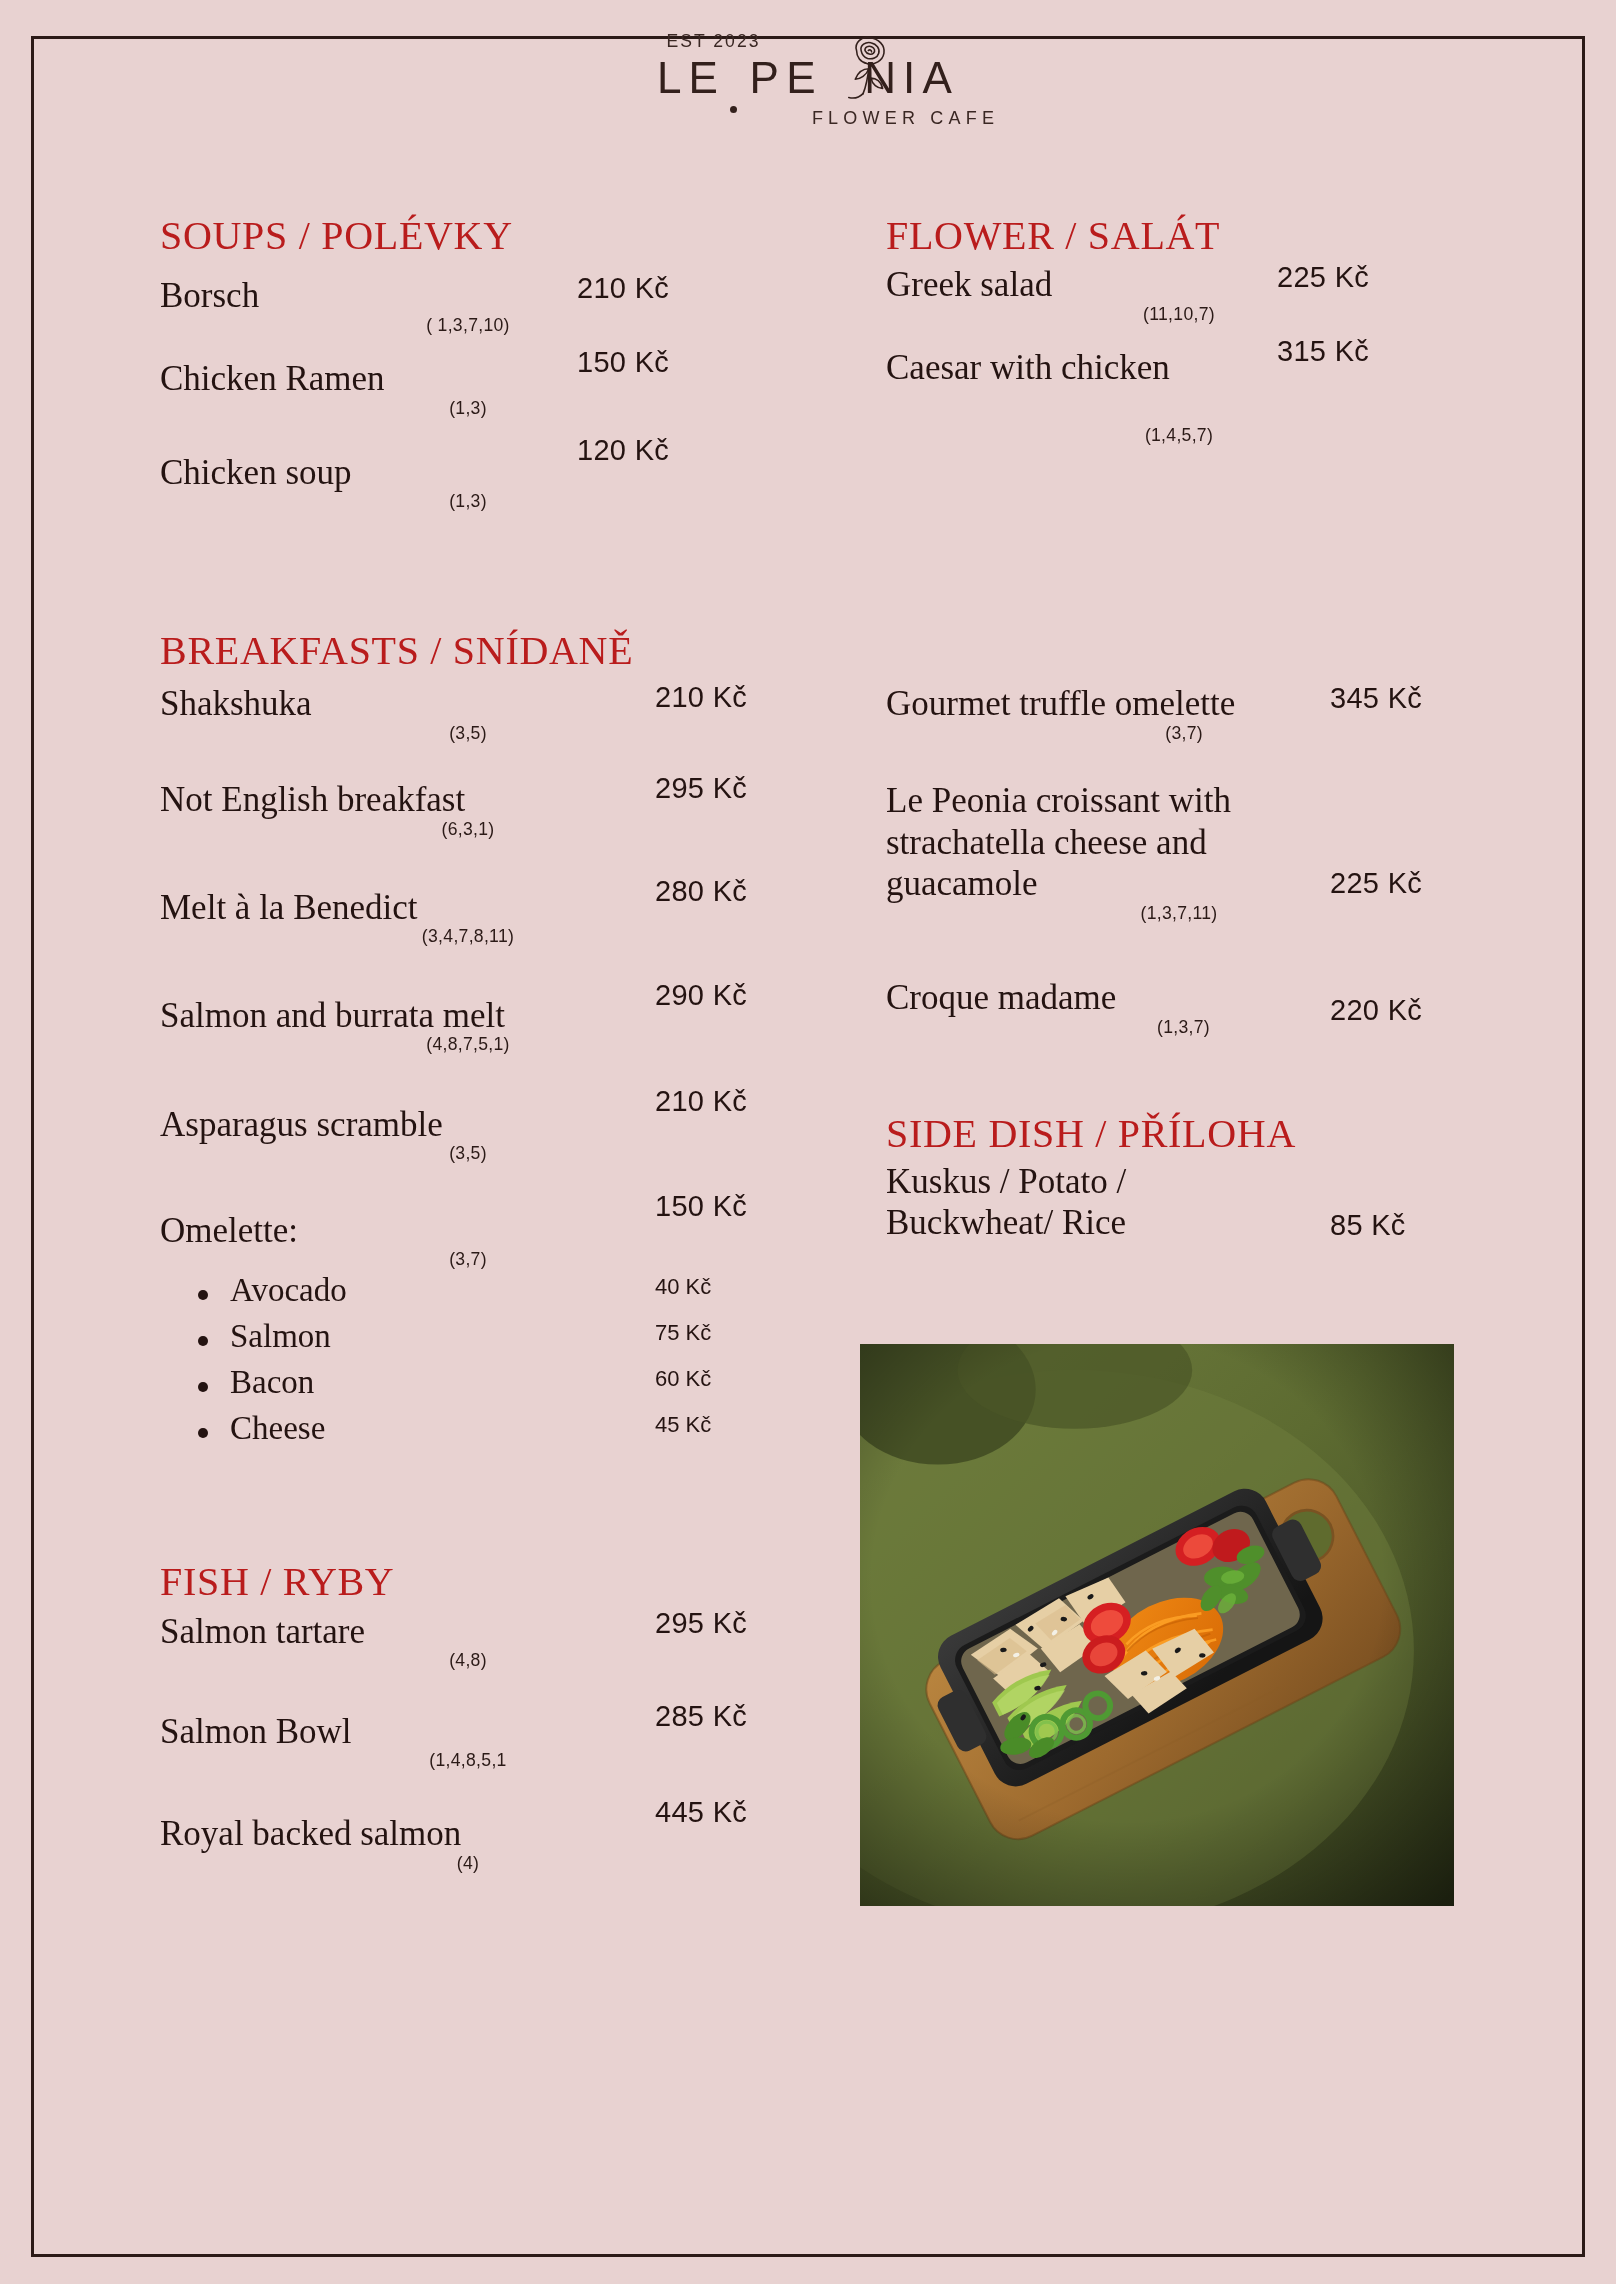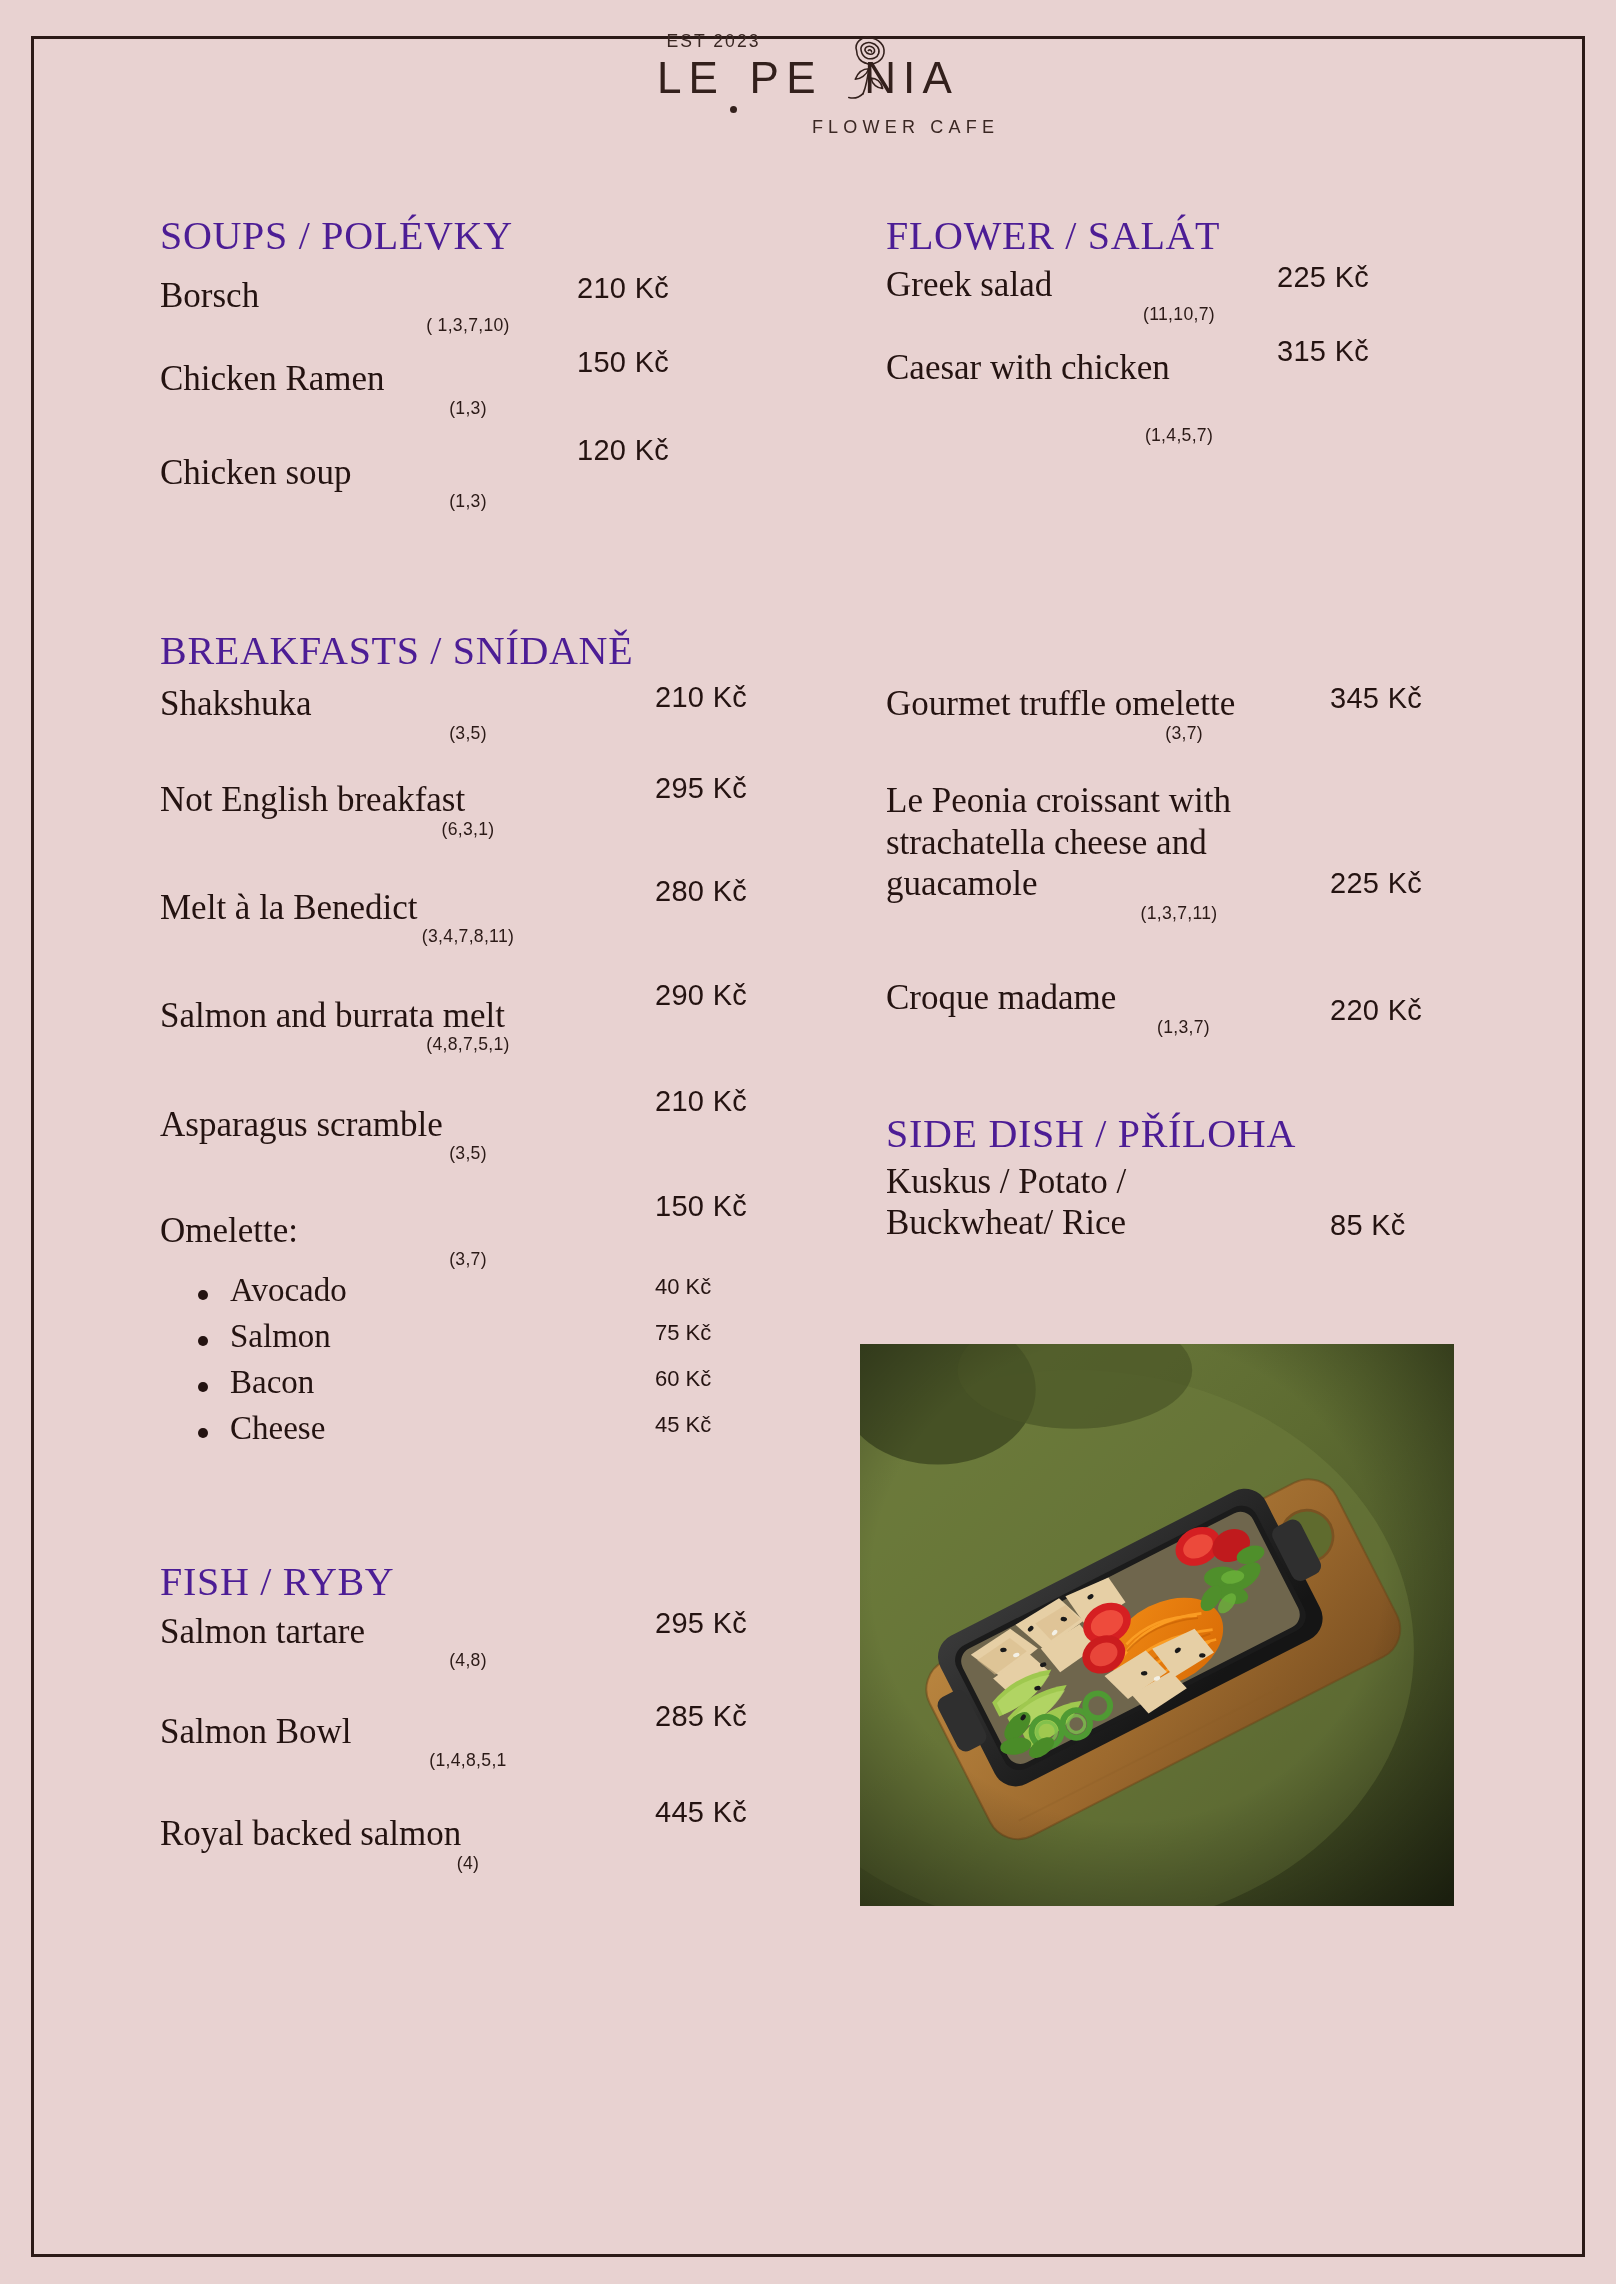--- a/index.html
+++ b/index.html
@@ -36,30 +36,30 @@
     font-family:"Liberation Sans", sans-serif;
     font-size:44px;letter-spacing:7.2px;color:#33201c;
     line-height:1.02;font-weight:400;
   }
   .logo-main .rose-icon{
     position:absolute;left:180px;top:-25px;width:60px;height:73px;
   }
   .logo-sub{
     font-family:"Liberation Sans", sans-serif;
     font-size:18px;letter-spacing:5.2px;color:#3a2723;
-    margin-top:16px;padding-left:195px;font-weight:400;
+    margin-top:7px;padding-left:195px;font-weight:400;
   }
 
   
   .col{position:absolute;}
   .col-left{left:160px;top:215px;width:616px;}
   .col-right{left:886px;top:215px;width:586px;}
 
   .section-title{
-    color:#4c1d95;
+    color:#b91c1c;
     font-size:40px;
     line-height:1.06;
     letter-spacing:0.7px;
     white-space:nowrap;
     font-weight:400;
   }
 
   .menu-item{position:relative;}
   .item-name{
     color:#241311;

